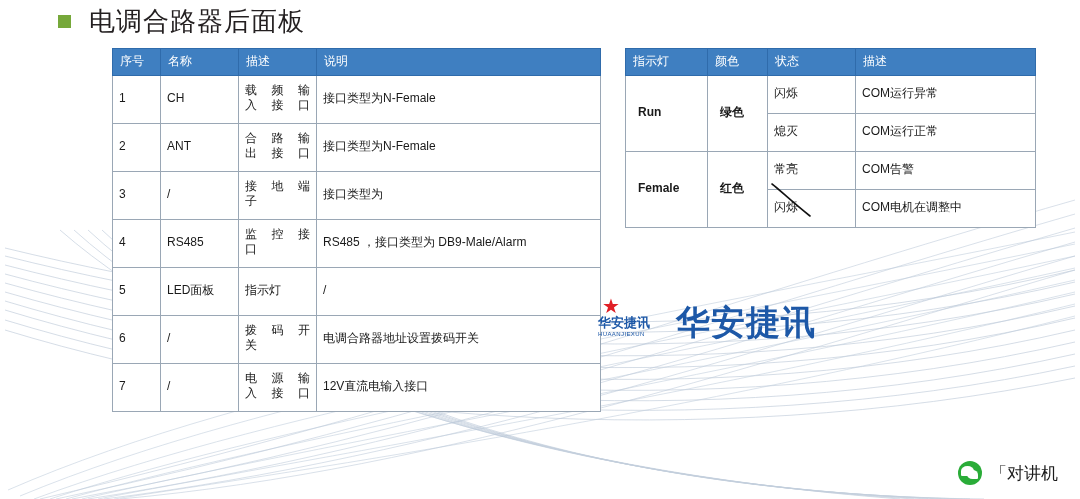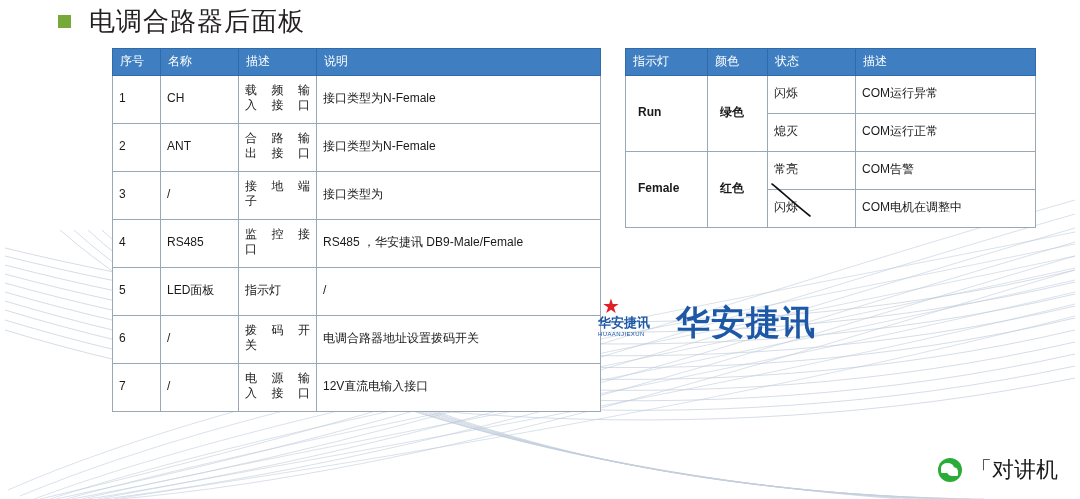--- a/index.html
+++ b/index.html
@@ -193,21 +193,21 @@
   #wechat-icon::before {
     width: 13px; height: 10px;
     left: 3px; top: 5px;
   }
   #wechat-icon::after {
     width: 11px; height: 9px;
     left: 9px; top: 9px;
     border-radius: 50% 50% 10% 50%;
   }
   #wechat-text {
-    font-size: 22px;
+    font-size: 17px;
     color: #1a1a1a;
     white-space: nowrap;
   }
 </style>
 </head>
 <body>
 
 <div id="title-row">
   <div id="title-bullet"></div>
   <div id="title-text">电调合路器后面板</div>
@@ -287,21 +287,21 @@
       <tr>
         <td>3</td>
         <td>/</td>
         <td class="cell-desc">接 地 端 子</td>
         <td>接口类型为</td>
       </tr>
       <tr>
         <td>4</td>
         <td>RS485</td>
         <td class="cell-desc">监 控 接 口</td>
-        <td>RS485 ，华安捷讯 DB9-Male/Female</td>
+        <td>RS485 ，接口类型为 DB9-Male/Alarm</td>
       </tr>
       <tr>
         <td>5</td>
         <td>LED面板</td>
         <td>指示灯</td>
         <td>/</td>
       </tr>
       <tr>
         <td>6</td>
         <td>/</td>

